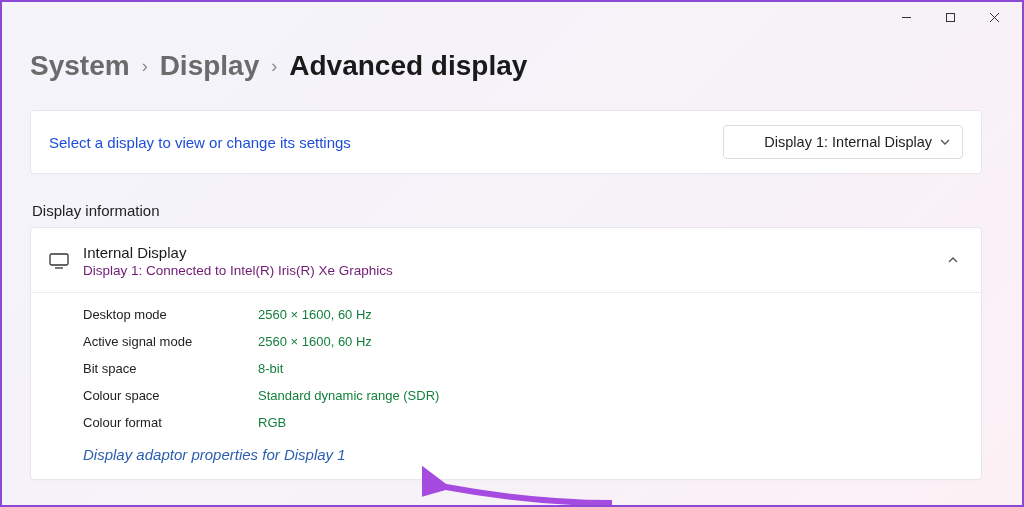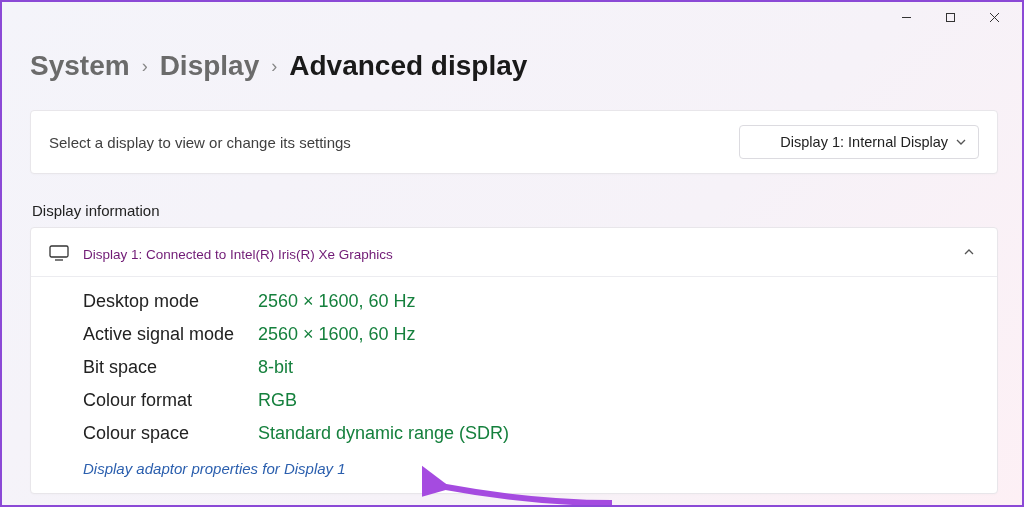--- a/index.html
+++ b/index.html
@@ -23,21 +23,21 @@
   .titlebar .winbtn {
     width: 44px;
     height: 28px;
     display: flex;
     align-items: center;
     justify-content: center;
     color: #333;
   }
   .titlebar .winbtn svg { width: 11px; height: 11px; }
   .content {
-    padding: 48px 24px 0 28px;
+    padding: 48px 40px 0 28px;
   }
   .breadcrumb {
     display: flex;
     align-items: center;
     gap: 12px;
     font-size: 28px;
     font-weight: 600;
     color: #1a1a1a;
     margin-bottom: 28px;
   }
@@ -58,21 +58,21 @@
   }
   .selector-row {
     display: flex;
     align-items: center;
     justify-content: space-between;
     padding: 14px 18px;
     margin-bottom: 28px;
   }
   .selector-row .label {
     font-size: 15px;
-    color: #404040;
+    color: #1d4ed8;
   }
   .select-box {
     display: flex;
     align-items: center;
     gap: 8px;
     background: #fff;
     border: 1px solid #dcdbe0;
     border-radius: 4px;
     padding: 8px 12px;
     font-size: 14.5px;
@@ -114,21 +114,21 @@
     color: #555;
   }
   .info-body {
     border-top: 1px solid #ececf0;
     padding: 8px 0 10px 0;
   }
   .kv-row {
     display: flex;
     align-items: center;
     padding: 6px 0 6px 52px;
-    font-size: 18px;
+    font-size: 13px;
   }
   .kv-row .k {
     width: 175px;
     color: #222;
   }
   .kv-row .v {
     color: #15803d;
   }
   .adapter-link {
     padding: 10px 0 6px 52px;
@@ -192,20 +192,21 @@
 
   <div class="card info-card">
     <div class="info-header">
       <div class="iconcol">
         <svg width="20" height="16" viewBox="0 0 20 16">
             <rect x="1" y="1" width="18" height="11" rx="1.5" fill="none" stroke="#333" stroke-width="1.3"></rect>
             <line x1="6" y1="15" x2="14" y2="15" stroke="#333" stroke-width="1.3"></line>
           </svg>
       </div>
       <div class="titles">
+        <div class="h1">Internal Display</div>
         <div class="h2">Display 1: Connected to Intel(R) Iris(R) Xe Graphics</div>
       </div>
       <div class="chev">
         <svg width="12" height="12" viewBox="0 0 12 12">
             <path d="M2 8 L6 4 L10 8" fill="none" stroke="#555" stroke-width="1.3"></path>
           </svg>
       </div>
     </div>
     <div class="info-body">
       <div class="kv-row">
@@ -214,26 +215,26 @@
       </div>
       <div class="kv-row">
         <div class="k">Active signal mode</div>
         <div class="v">2560 × 1600, 60 Hz</div>
       </div>
       <div class="kv-row">
         <div class="k">Bit space</div>
         <div class="v">8-bit</div>
       </div>
       <div class="kv-row">
+        <div class="k">Colour space</div>
+        <div class="v">Standard dynamic range (SDR)</div>
+      </div>
+      <div class="kv-row">
         <div class="k">Colour format</div>
         <div class="v">RGB</div>
-      </div>
-      <div class="kv-row">
-        <div class="k">Colour space</div>
-        <div class="v">Standard dynamic range (SDR)</div>
       </div>
       <div class="adapter-link">
         <a href="#">Display adaptor properties for Display 1</a>
       </div>
     </div>
   </div>
 
 </div>
 
 <svg class="arrow-annot" width="200" height="50" viewBox="0 0 200 50">

